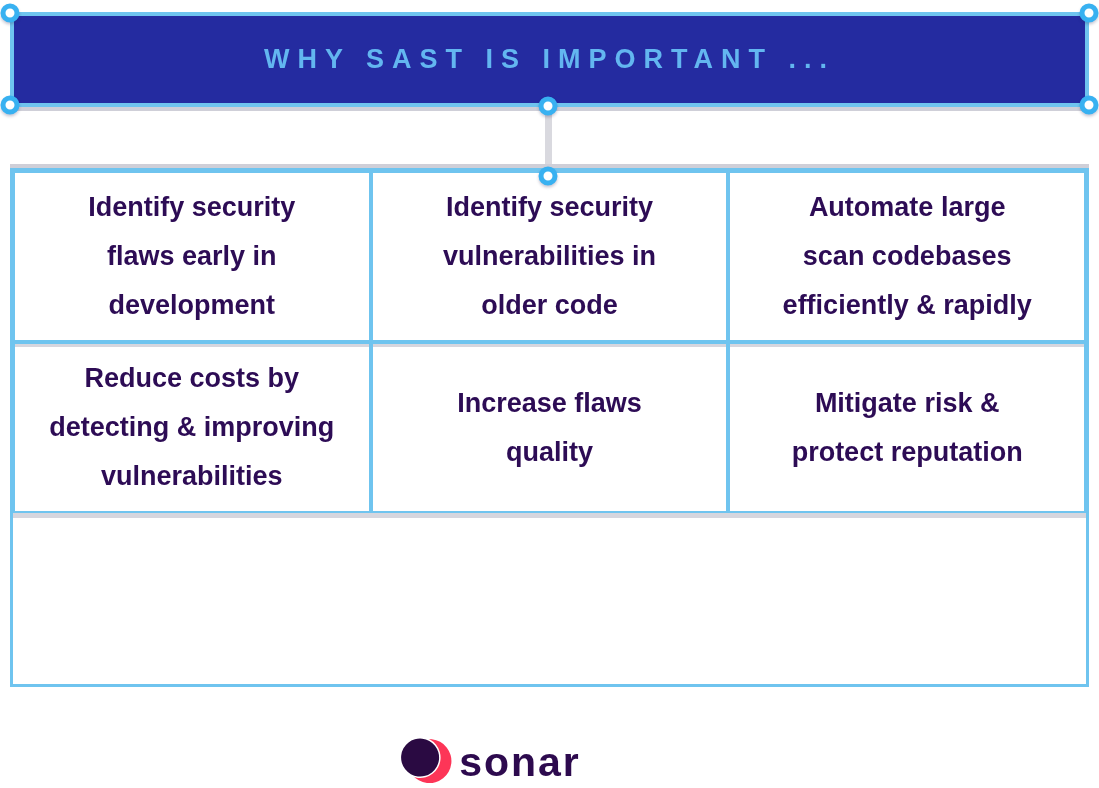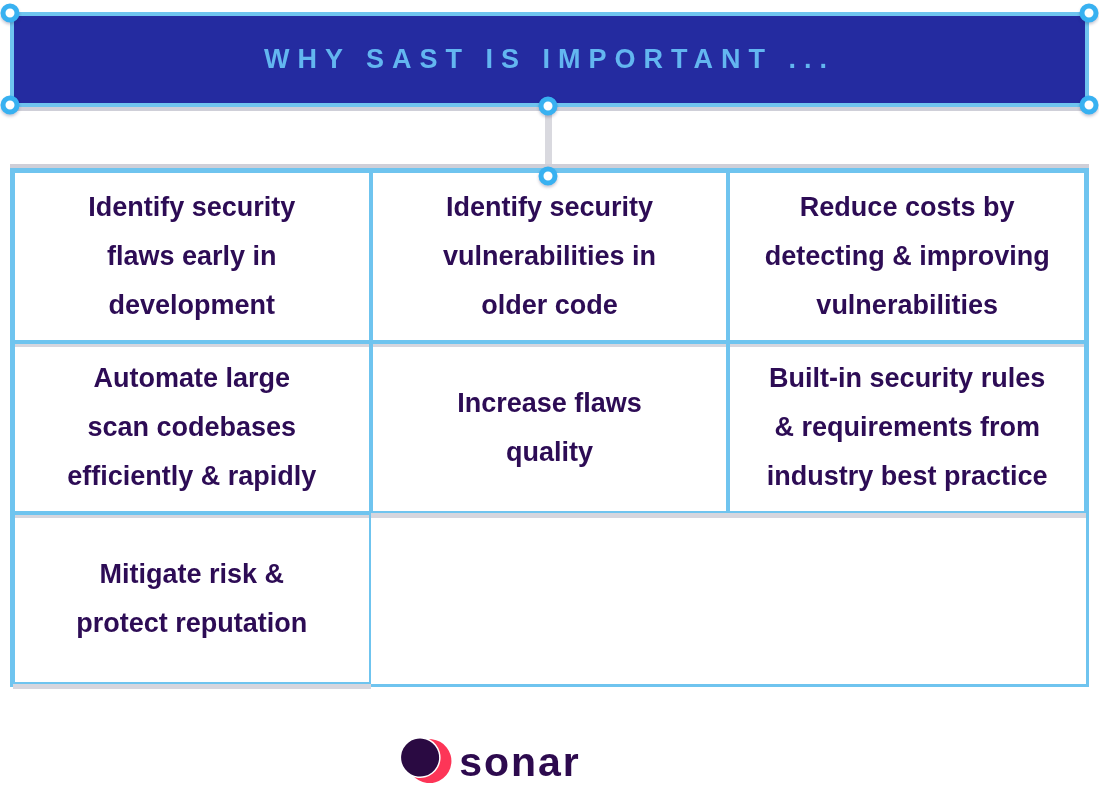--- a/index.html
+++ b/index.html
@@ -102,31 +102,28 @@
   <div class="connector"></div>
   <div class="handle" style="left:548px;top:176px;"></div>
 
   <div class="grid">
     <div class="cell">Identify security
 flaws early in
 development</div>
     <div class="cell">Identify security
 vulnerabilities in
 older code</div>
+    <div class="cell">Automate large
+scan codebases
+efficiently &amp; rapidly</div>
     <div class="cell">Reduce costs by
 detecting &amp; improving
 vulnerabilities</div>
-    <div class="cell">Automate large
-scan codebases
-efficiently &amp; rapidly</div>
     <div class="cell">Increase flaws
 quality</div>
-    <div class="cell">Built-in security rules
-&amp; requirements from
-industry best practice</div>
     <div class="cell">Mitigate risk &amp;
 protect reputation</div>
   </div>
 
   <div class="logo">
     <span style="display:inline-block;width:60px;height:54px;">
       <svg width="60" height="54" viewBox="0 0 60 54">
         <g transform="rotate(-16 30 27)">
           <circle cx="33" cy="29" r="22" fill="#FD3557"></circle>
           <circle cx="25" cy="23" r="20.5" fill="#ffffff"></circle>

